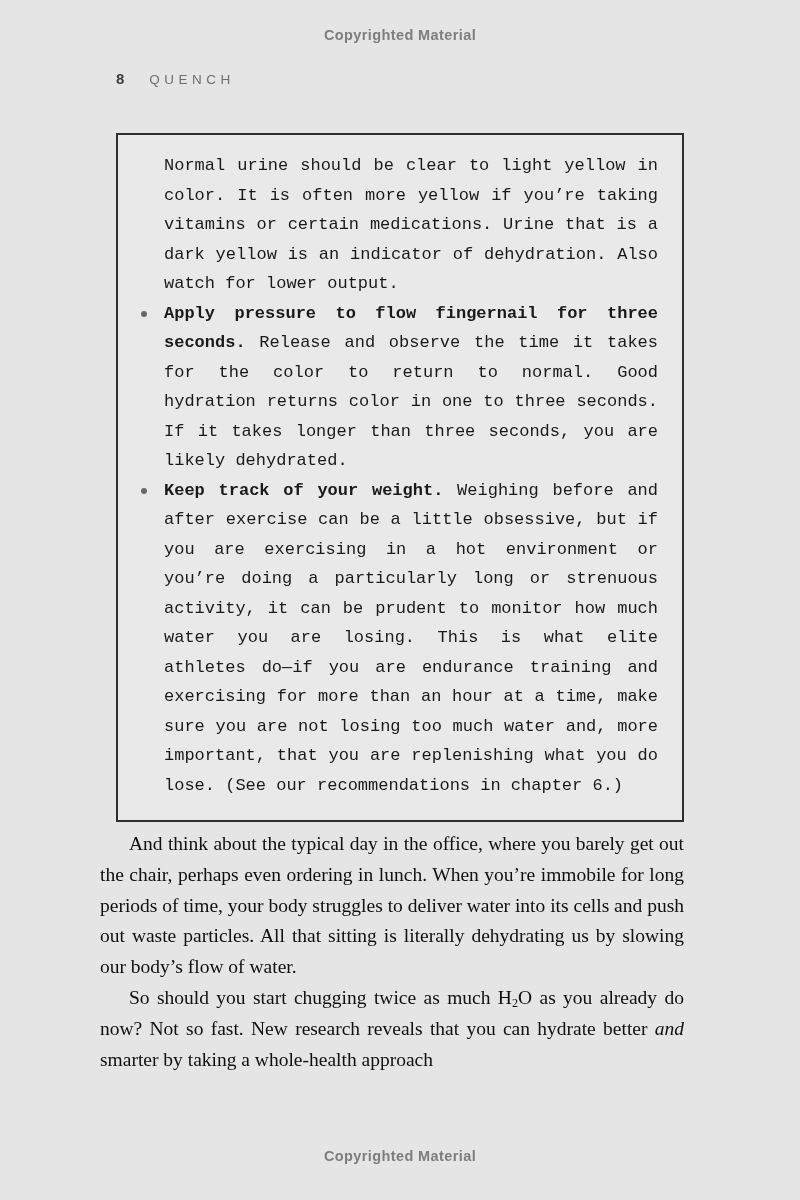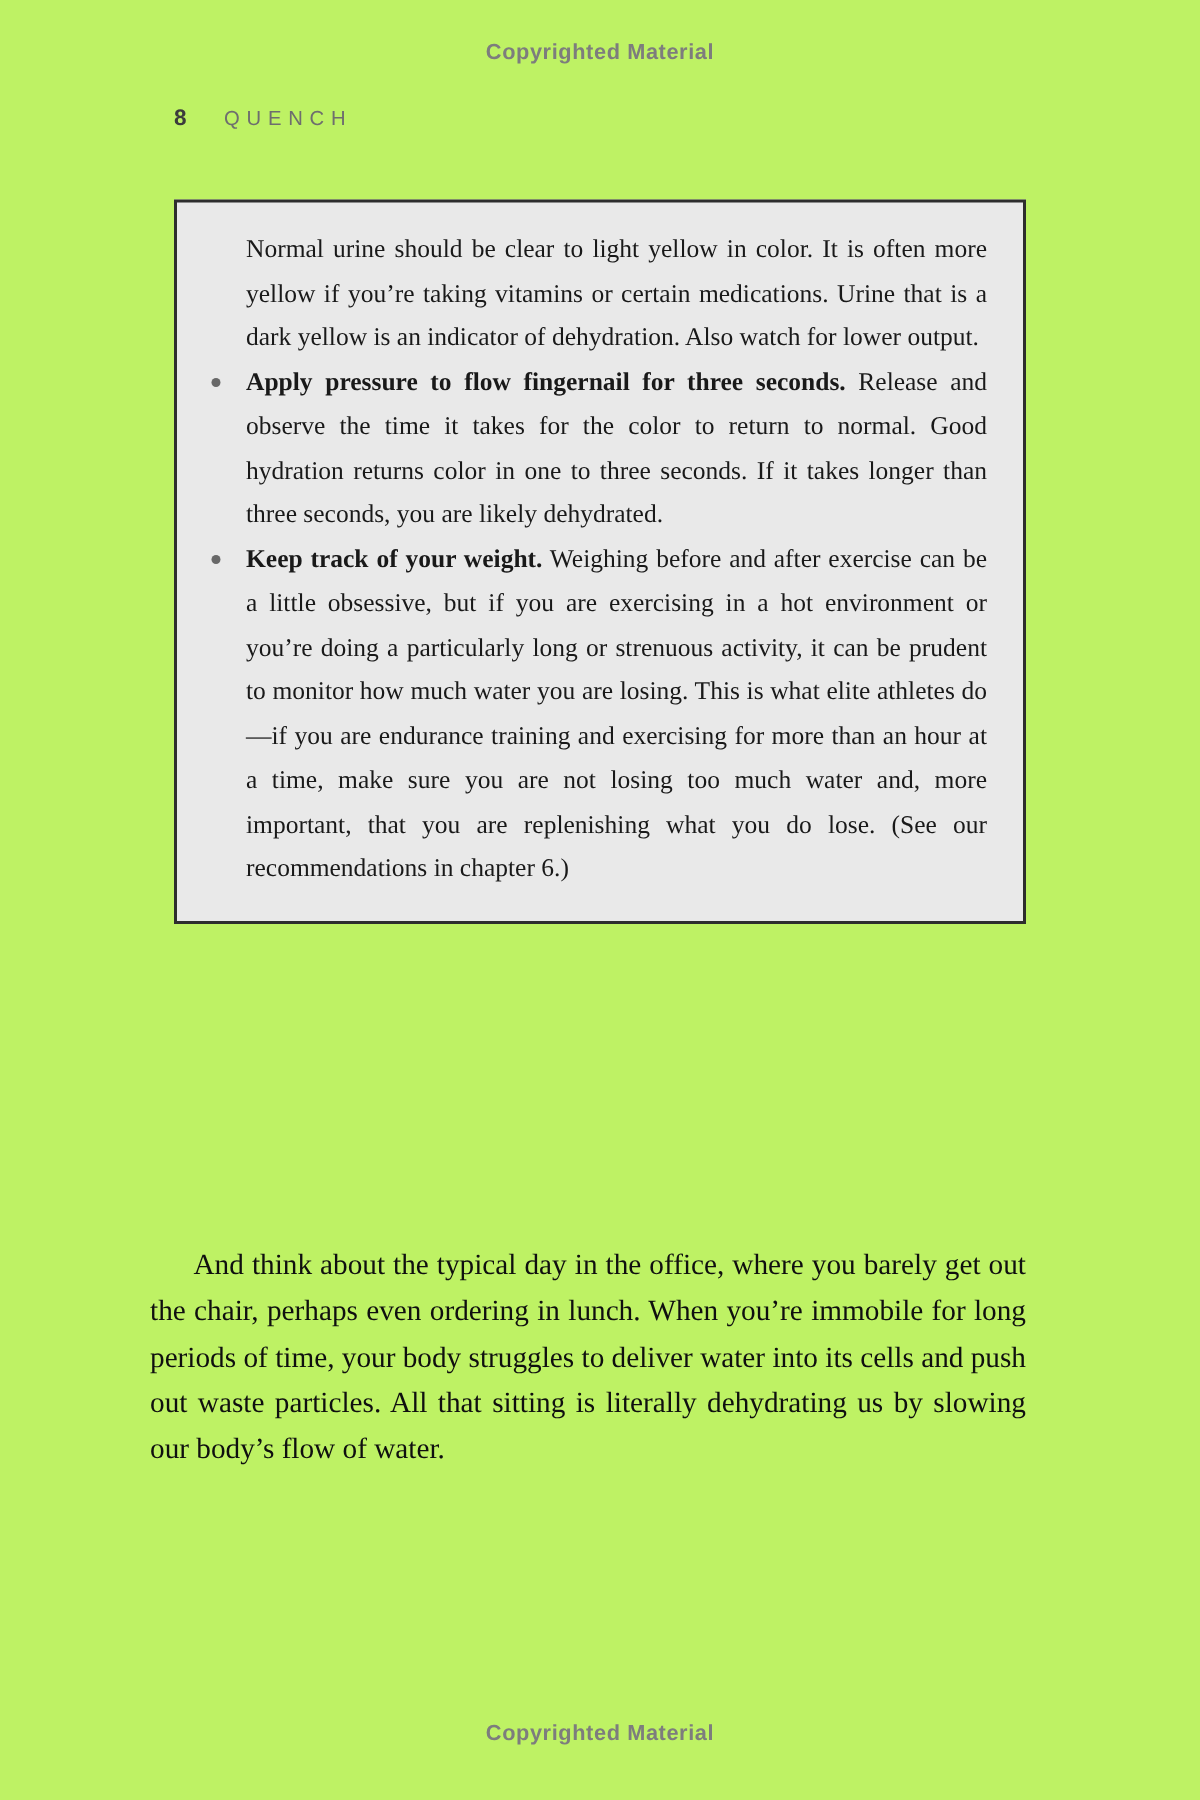--- a/index.html
+++ b/index.html
@@ -1,20 +1,20 @@
 <!DOCTYPE html>
 <html><head>
 <meta charset="utf-8">
 <style>
   html, body { margin: 0; padding: 0; background: #ffffff; }
   .page {
     position: relative;
     width: 800px;
     height: 1200px;
-    background: #bef264;
+    background: #e5e5e5;
     overflow: hidden;
   }
 
   
   .copyright {
     position: absolute;
     left: 0;
     width: 100%;
     text-align: center;
     font-family: "Liberation Sans", sans-serif;
@@ -51,21 +51,21 @@
   
   .callout {
     position: absolute;
     left: 116px;
     top: 133px;
     width: 568px;
     box-sizing: border-box;
     background: #e9e9e9;
     border: 2px solid #2e2e2e;
     padding: 16px 24px 20px 46px;
-    font-family: Liberation Serif, serif;
+    font-family: Liberation Mono, monospace;
     font-size: 17px;
     line-height: 29.5px;
     color: #191919;
     text-align: justify;
   }
   .callout p { margin: 0; }
   .bullet-item { position: relative; }
   .bullet-dot {
     position: absolute;
     left: -23px;
@@ -123,17 +123,18 @@
 
     <p class="bullet-item">
       <span class="bullet-dot"></span>
       <span class="bullet-lead">Keep track of your weight.</span>
       <span>Weighing before and after exercise can be a little obsessive, but if you are exercising in a hot environment or you’re doing a particularly long or strenuous activity, it can be prudent to monitor how much water you are losing. This is what elite athletes do—if you are endurance training and exercising for more than an hour at a time, make sure you are not losing too much water and, more important, that you are replenishing what you do lose. (See our recommendations in chapter 6.)</span>
     </p>
   </div>
 
   <div class="body-copy">
     <p>And think about the typical day in the office, where you barely get out the chair, perhaps even ordering in lunch. When you’re immobile for long periods of time, your body struggles to deliver water into its cells and push out waste particles. All that sitting is literally dehydrating us by slowing our body’s flow of water.</p>
+    <p><span>So should you start chugging twice as much H</span><sub>2</sub><span>O as you already do now? Not so fast. New research reveals that you can hydrate better </span><span class="italic">and</span><span> smarter by taking a whole-health approach</span></p>
   </div>
 
   <div class="copyright bottom">Copyrighted Material</div>
 
 </div>
 
 </body></html>

